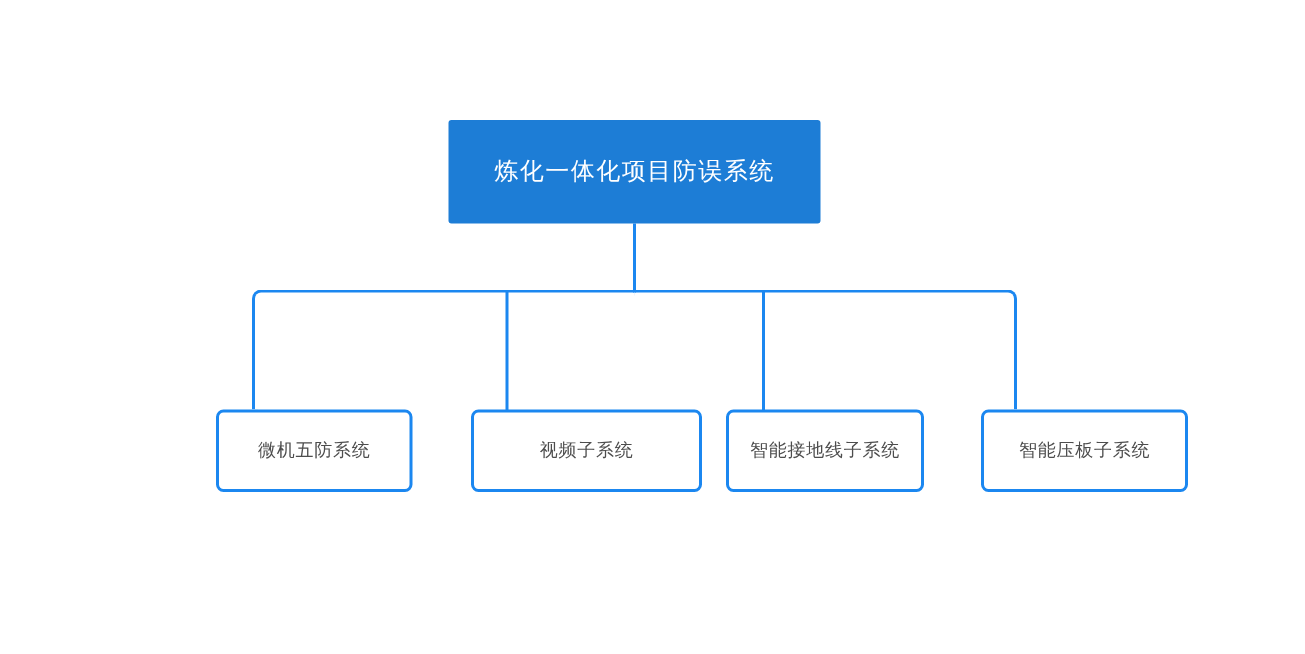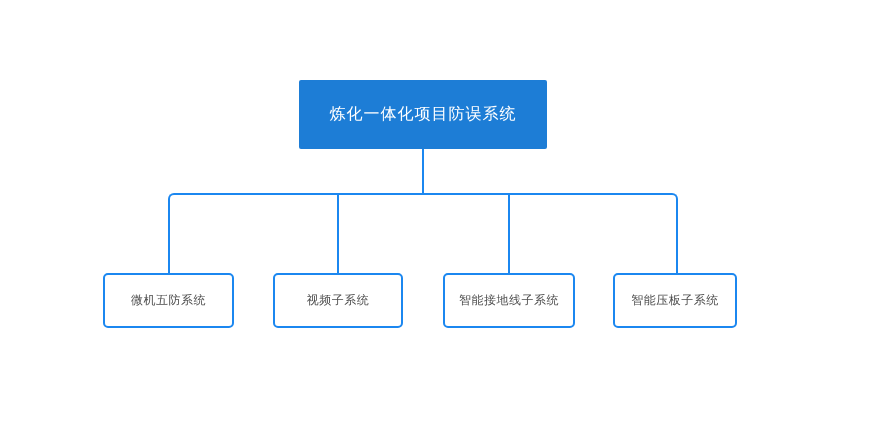--- a/index.html
+++ b/index.html
@@ -41,25 +41,26 @@
     border-radius:2px;
   }
   .node.child{
     top:273px; height:55px;
     background:#ffffff;
     border:2px solid var(--node-border);
     border-radius:5px;
     color:var(--node-text);
     font-size:12px;
     letter-spacing:0.5px;
+    margin-left:41px;
   }
   .c1{left:103px; width:131px;}
-  .c2{left:273px; width:130px;}
+  .c2{left:273px; width:154px;}
   .c3{left:443px; width:132px;}
-  .c4{left:613px; width:124px;}
+  .c4{left:613px; width:138px;}
   .conn{position:absolute; box-sizing:border-box; pointer-events:none;}
   .stem{
     left:422px; top:149px; width:2px; height:46px;
     border-left:2px solid var(--line);
   }
   .l-left{
     left:168px; top:193px; width:255px; height:80px;
     border-left:2px solid var(--line);
     border-top:2px solid var(--line);
     border-top-left-radius:6px;

